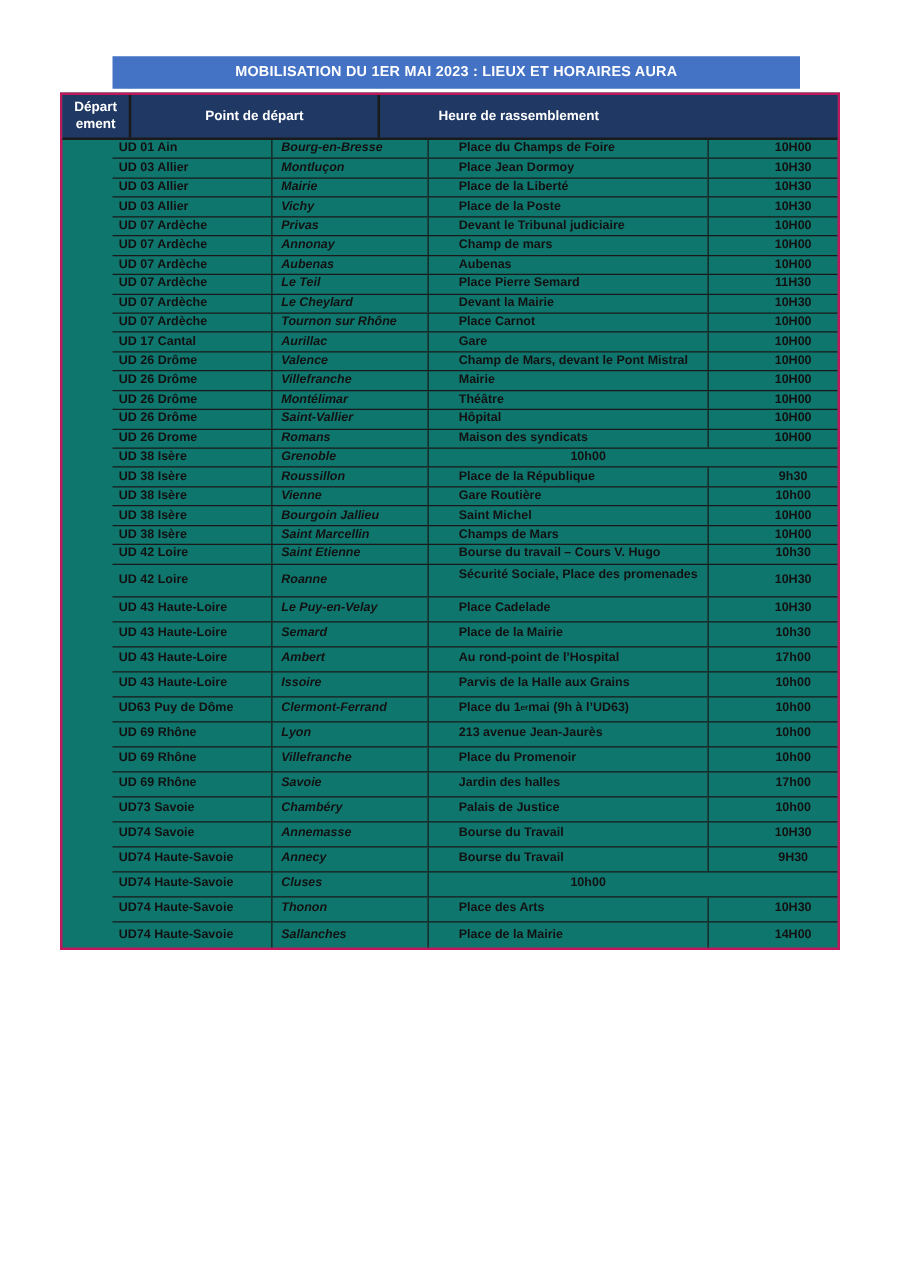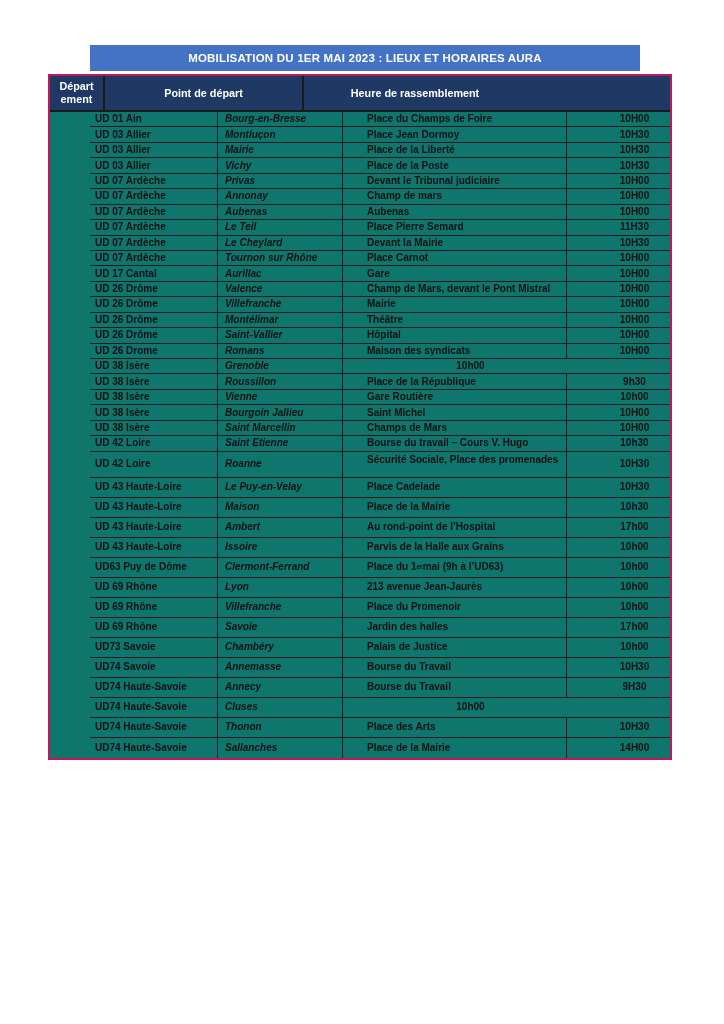--- a/index.html
+++ b/index.html
@@ -251,21 +251,21 @@
           <div class="cell c4">10H30</div>
         </div>
         <div class="row m">
           <div class="cell c1">UD 43 Haute-Loire</div>
           <div class="cell c2">Le Puy-en-Velay</div>
           <div class="cell c3">Place Cadelade</div>
           <div class="cell c4">10H30</div>
         </div>
         <div class="row m">
           <div class="cell c1">UD 43 Haute-Loire</div>
-          <div class="cell c2">Maison</div>
+          <div class="cell c2">Semard</div>
           <div class="cell c3">Place de la Mairie</div>
           <div class="cell c4">10h30</div>
         </div>
         <div class="row m">
           <div class="cell c1">UD 43 Haute-Loire</div>
           <div class="cell c2">Ambert</div>
           <div class="cell c3">Au rond-point de l’Hospital</div>
           <div class="cell c4">17h00</div>
         </div>
         <div class="row m">

